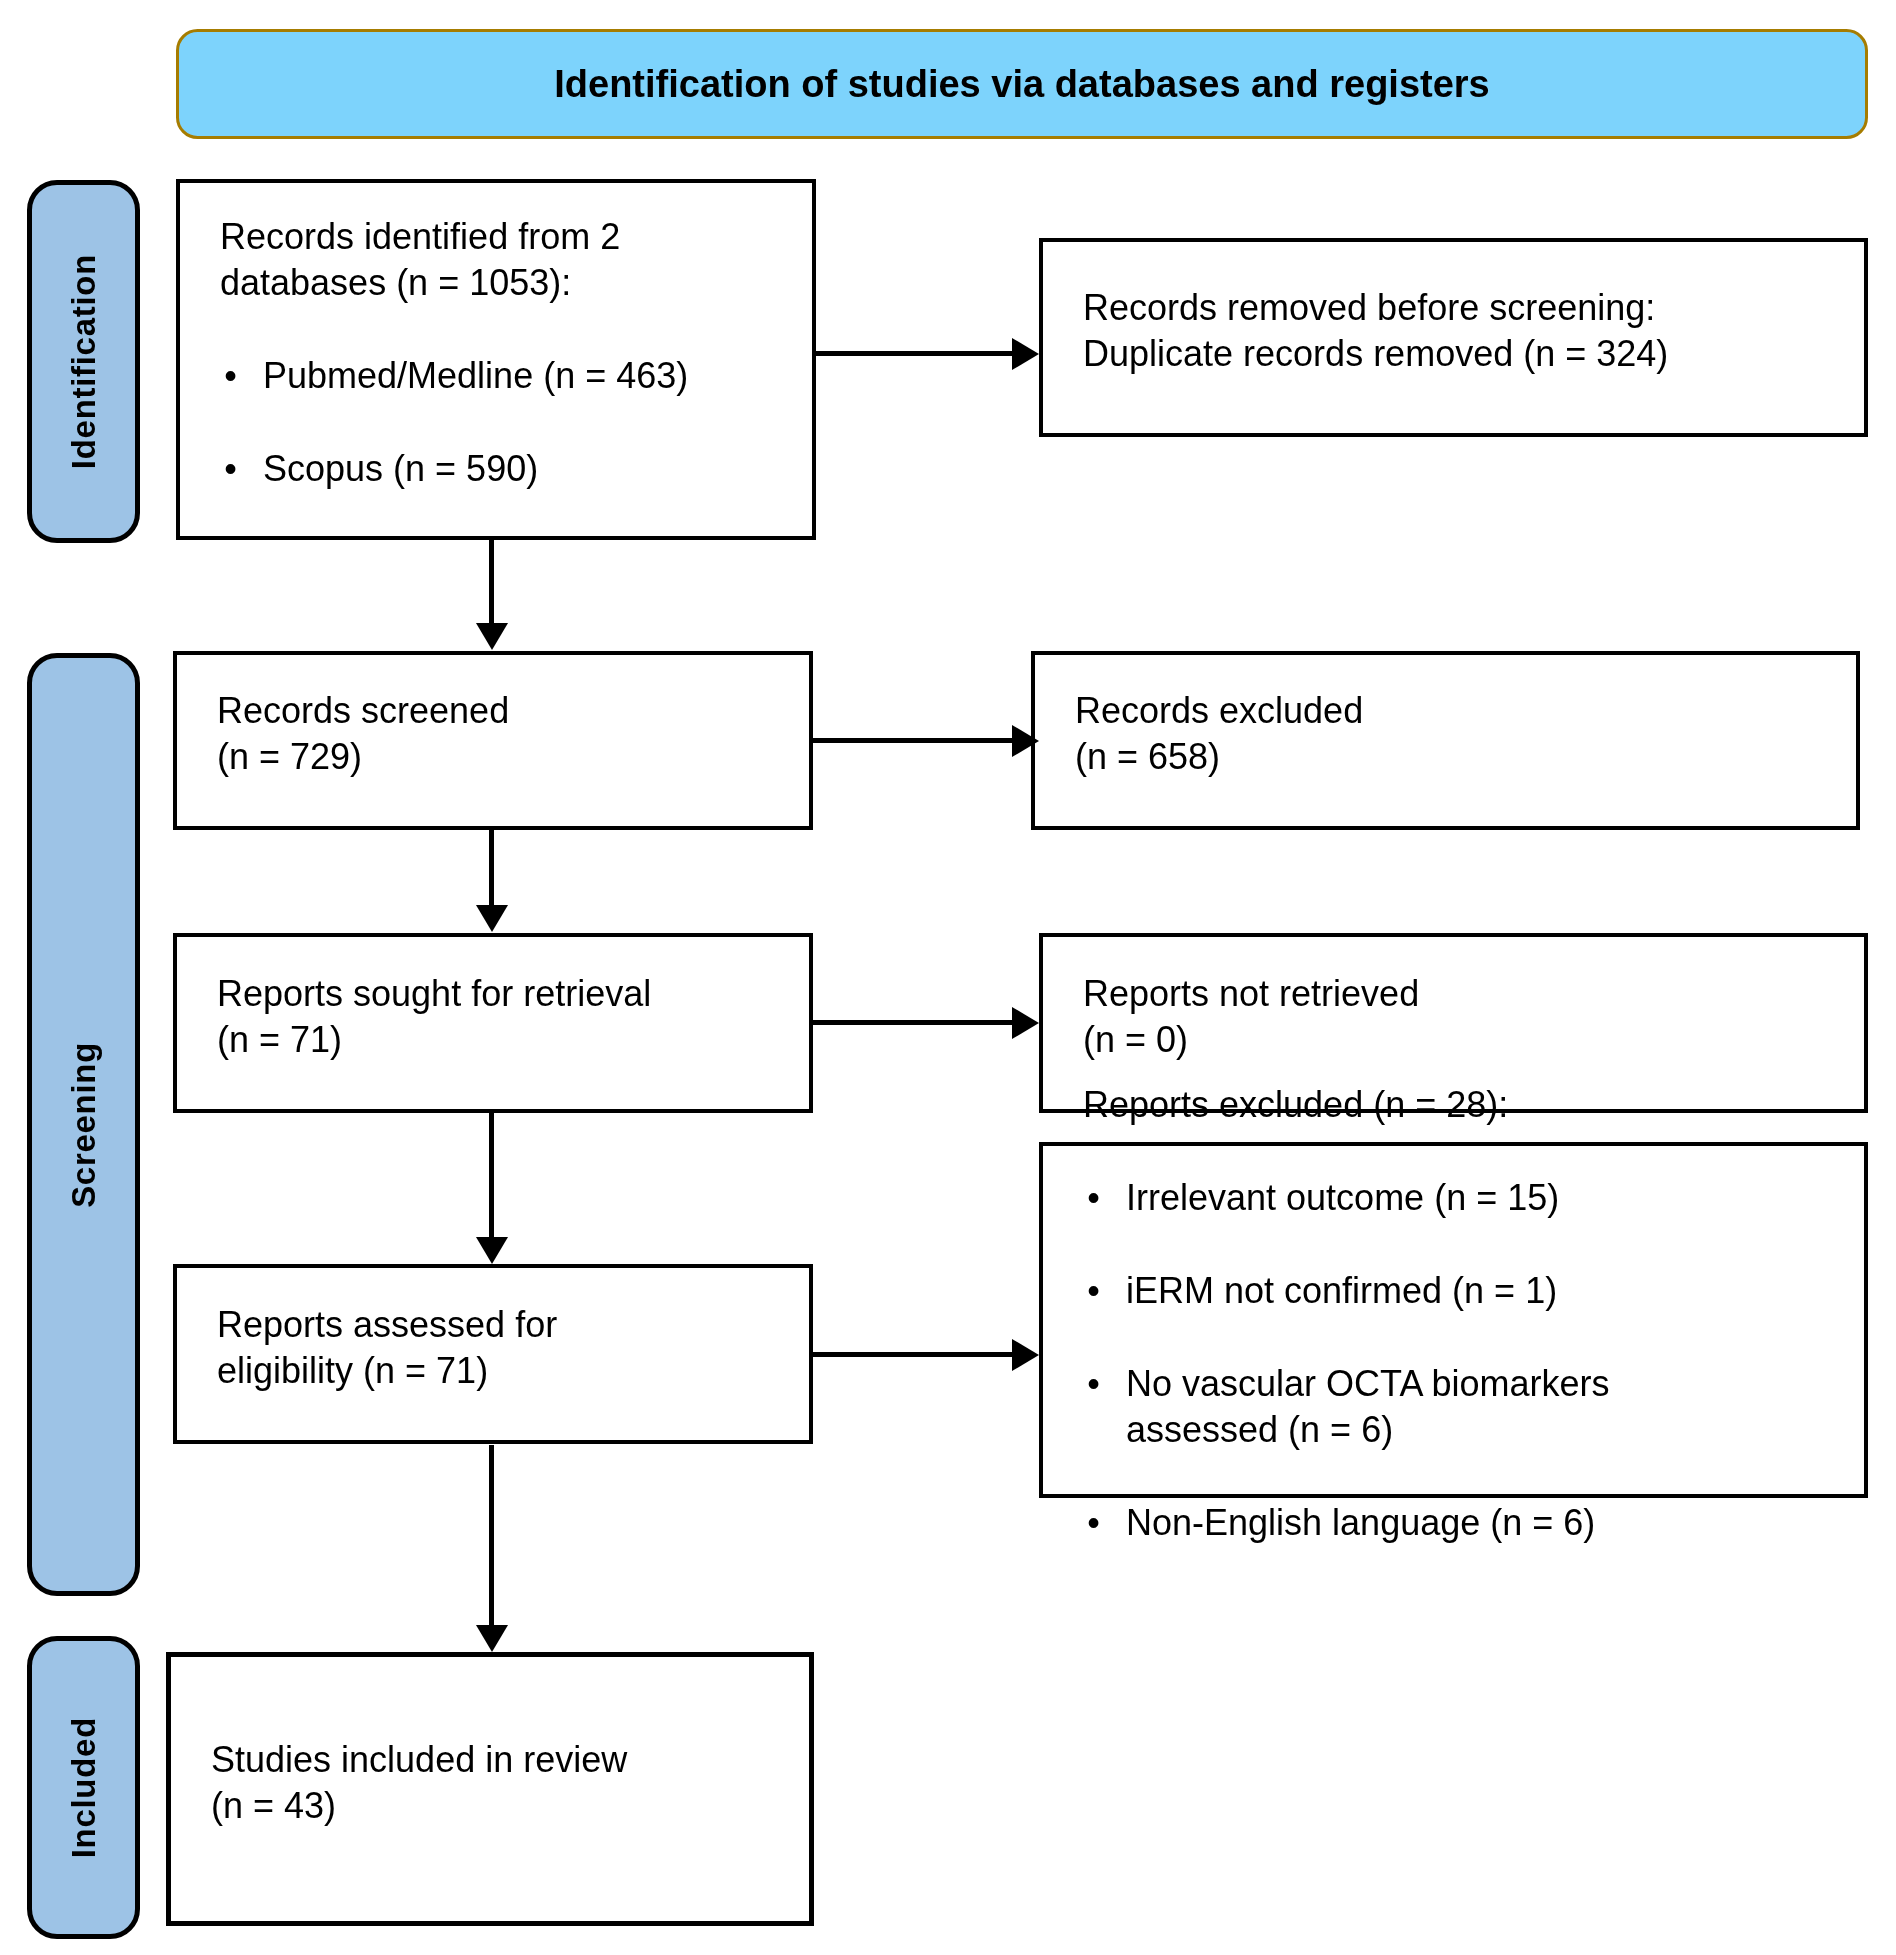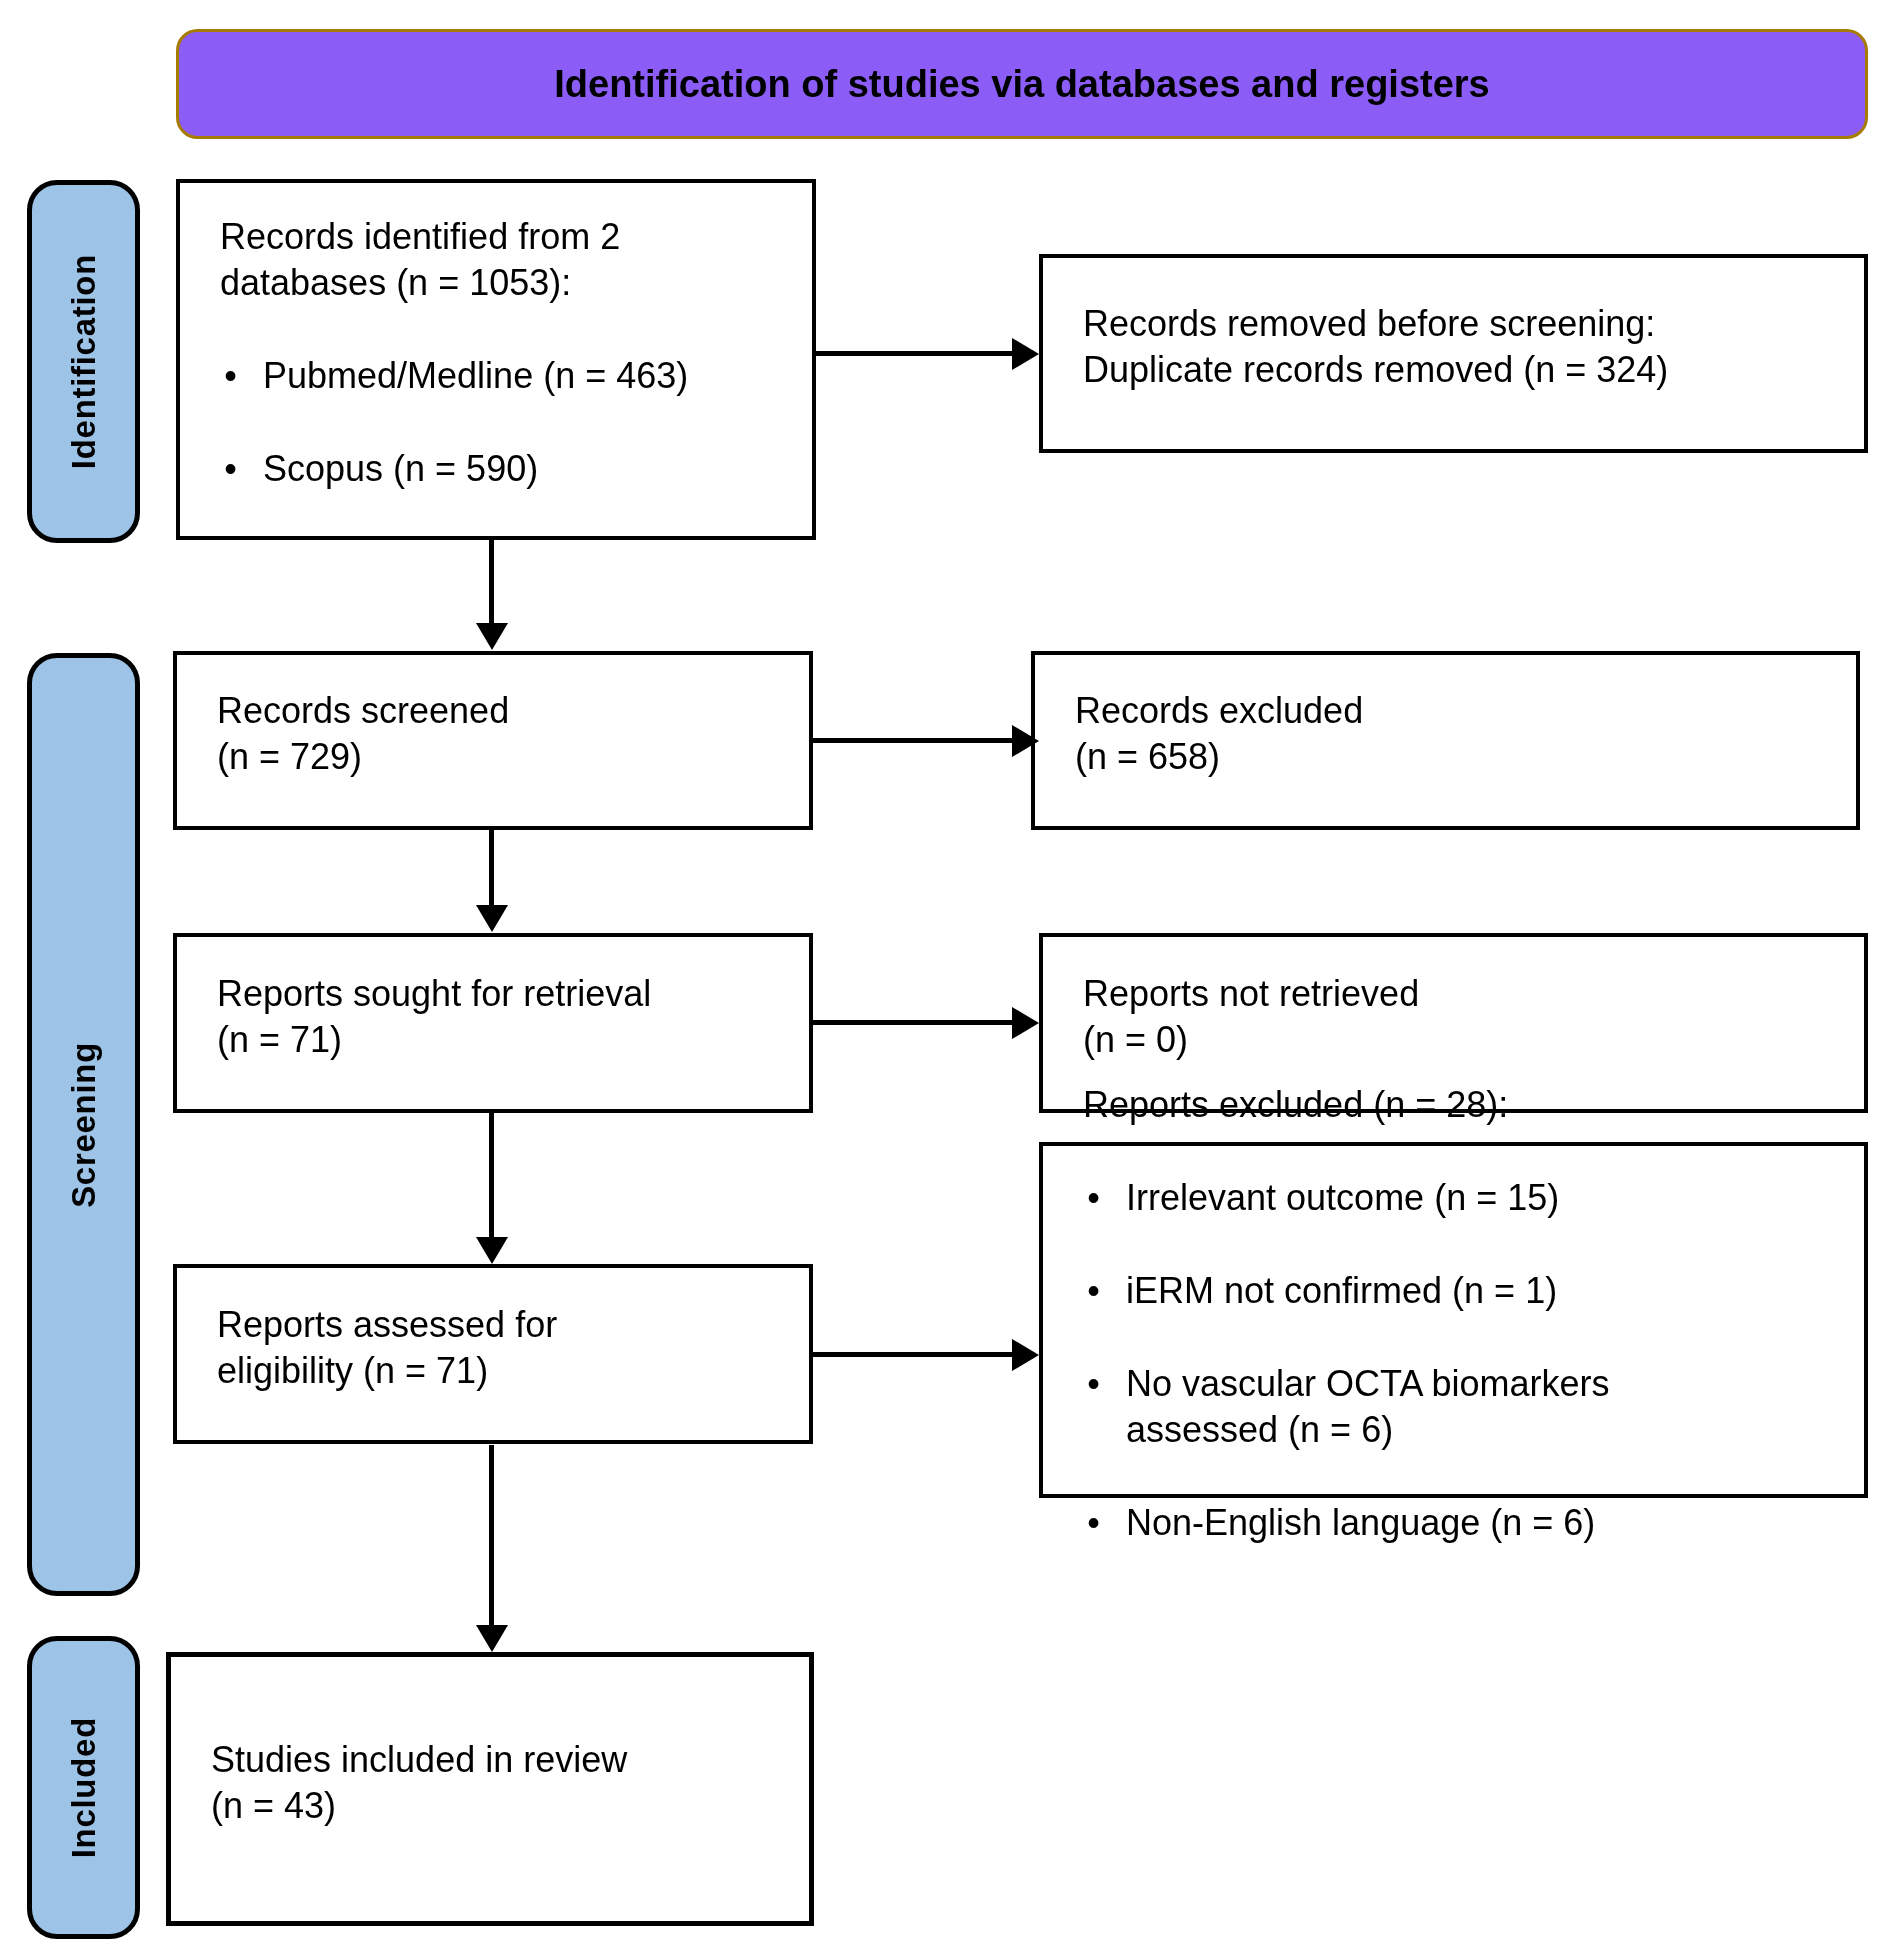--- a/index.html
+++ b/index.html
@@ -10,21 +10,21 @@
     background: #ffffff;
     font-family: "Liberation Sans", "DejaVu Sans", sans-serif;
     color: #000000;
   }
 
   
   .banner {
     position: absolute;
     left: 176px; top: 29px;
     width: 1692px; height: 110px;
-    background: #8b5cf6;
+    background: #7dd3fc;
     border: 3.6px solid #A67C00;
     border-radius: 21.6px;
     box-sizing: border-box;
     display: flex; align-items: center; justify-content: center;
     font-size: 38px; font-weight: bold;
   }
 
   
   .side {
     position: absolute;
@@ -64,21 +64,21 @@
     position: absolute; left: 4.3px; top: 0;
   }
   .box.reports-excluded li { max-width: 606px; }
 
   .box.identified       { left: 176px;  top: 179px;  width: 640px;  height: 361px; }
   .box.screened         { left: 173px;  top: 651px;  width: 640px;  height: 179px; }
   .box.sought           { left: 173px;  top: 933px; width: 640px;  height: 180px; }
   .box.assessed         { left: 173px;  top: 1264px; width: 640px;  height: 180px; }
   .box.included-studies { left: 166px;  top: 1652px; width: 648px;  height: 274px; border-width: 5.8px; }
 
-  .box.removed          { left: 1039px; top: 254px;  width: 829px; height: 199px; }
+  .box.removed          { left: 1039px; top: 238px;  width: 829px; height: 199px; }
   .box.rec-excluded     { left: 1031px; top: 651px;  width: 829px; height: 179px; }
   .box.not-retrieved    { left: 1039px; top: 933px; width: 829px; height: 180px; }
   .box.reports-excluded { left: 1039px; top: 1142px; width: 829px; height: 356px; }
 
   
   .varrow {
     position: absolute; width: 5px; background: #000000;
   }
   .varrow::after {
     content: ""; position: absolute;

